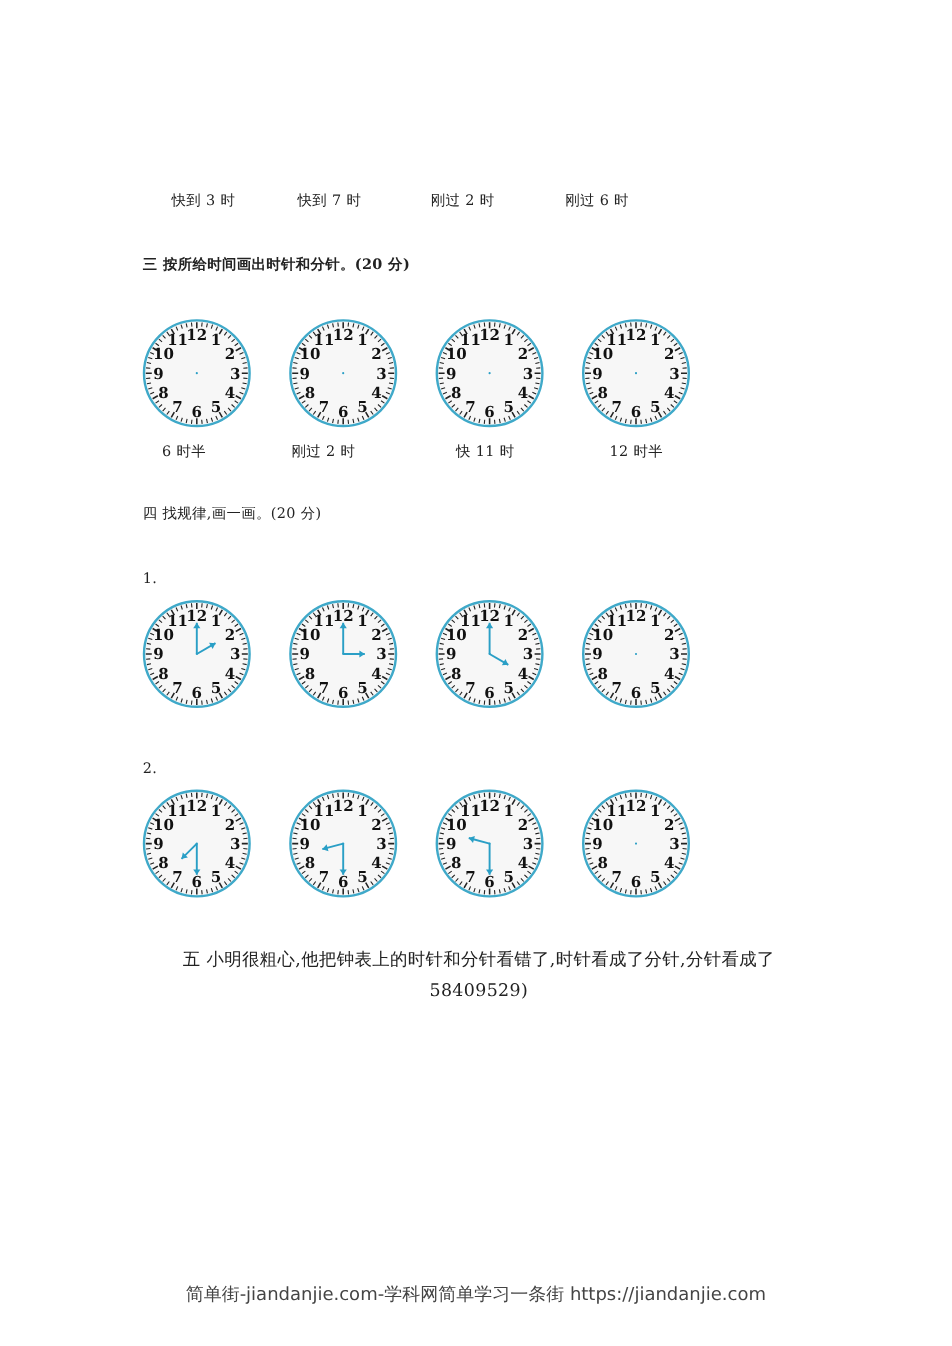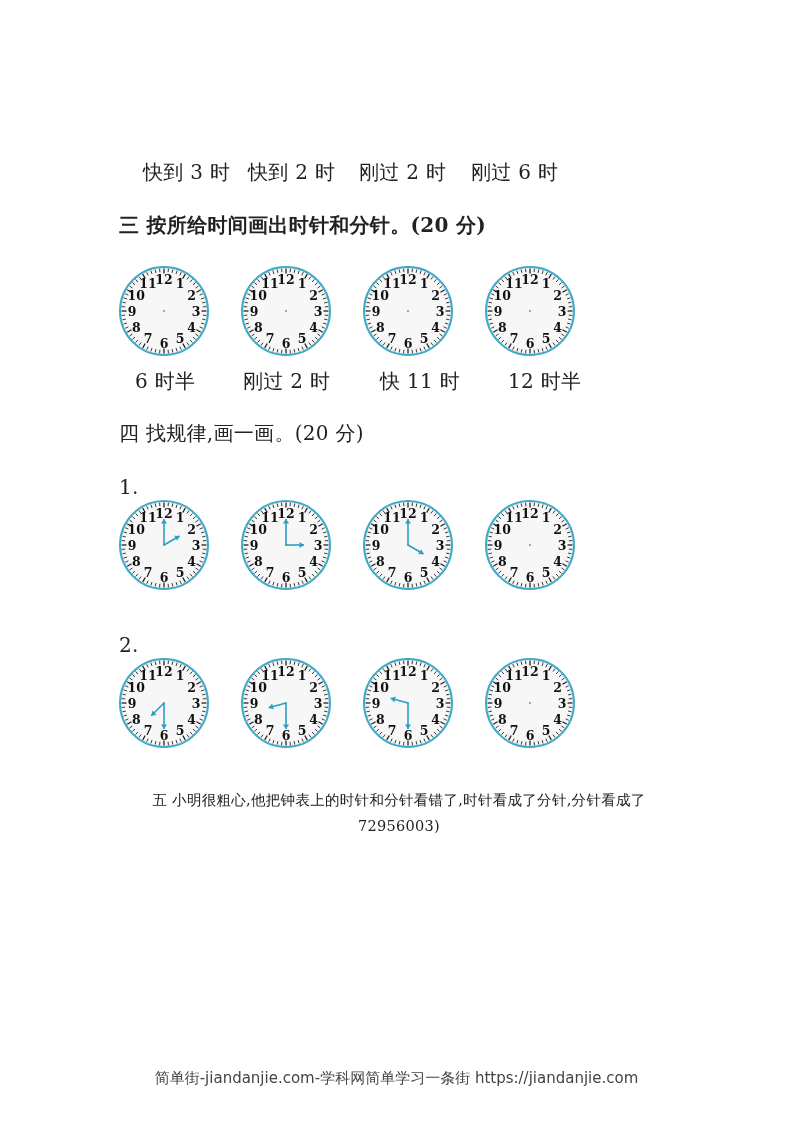--- a/index.html
+++ b/index.html
@@ -1,30 +1,30 @@
 <!DOCTYPE html>
 <html><head>
 <meta charset="utf-8">
 <style>
   html, body { margin: 0; padding: 0; background: #ffffff; }
   body { width: 793px; height: 1122px; position: relative; overflow: hidden;
          font-family: "DejaVu Serif", "Liberation Serif", serif; color: #222; }
   .abs { position: absolute; white-space: nowrap; }
-  .t { font-size: 20px; letter-spacing: 0.3px; }
+  .t { font-size: 12px; letter-spacing: 0.3px; }
   .clock { position: absolute; width: 92px; height: 92px; }
   .clock svg { width: 92px; height: 92px; display: block; }
   .para { position: absolute; left: 119px; width: 560px; font-size: 14.5px; line-height: 26px; letter-spacing: 0.3px; }
   .footer { position: absolute; left: 0; width: 793px; top: 1069px; text-align: center;
             font-family: "DejaVu Sans", "Liberation Sans", sans-serif; font-size: 15px; color: #444; }
 </style>
 </head>
 <body>
 
 <div class="abs t" style="left:143px; top:159px;">快到 3 时</div>
-<div class="abs t" style="left:248px; top:159px;">快到 2 时</div>
+<div class="abs t" style="left:248px; top:159px;">快到 7 时</div>
 <div class="abs t" style="left:359px; top:159px;">刚过 2 时</div>
 <div class="abs t" style="left:471px; top:159px;">刚过 6 时</div>
 
 <div class="abs t" style="left:119px; top:212px;font-weight:bold;">三  按所给时间画出时针和分针。(20 分)</div>
 
 <div class="clock" style="left:118px; top:265px;">
     <svg viewBox="0 0 92 92">
       <circle cx="46" cy="46" r="44" fill="#f7f7f7" stroke="#3fa9c9" stroke-width="2"></circle>
       <line x1="46" y1="3.5" x2="46" y2="8.5" stroke="#222" stroke-width="1.3"></line>
       <line x1="50.442459688875275" y1="3.7328194468483886" x2="50.07661006743849" y2="7.213646080637339" stroke="#222" stroke-width="0.9"></line>
@@ -1014,16 +1014,16 @@
       <text x="14" y="50.50000000000001" text-anchor="middle" font-size="12.5" font-weight="bold" font-family="&quot;DejaVu Serif&quot;, &quot;Liberation Serif&quot;, serif" fill="#111111">9</text>
       <text x="18.287187078897965" y="34.5" text-anchor="middle" font-size="12.5" font-weight="bold" font-family="&quot;DejaVu Serif&quot;, &quot;Liberation Serif&quot;, serif" fill="#111111">10</text>
       <text x="29.999999999999986" y="22.787187078897972" text-anchor="middle" font-size="12.5" font-weight="bold" font-family="&quot;DejaVu Serif&quot;, &quot;Liberation Serif&quot;, serif" fill="#111111">11</text>
       <text x="45.99999999999999" y="18.5" text-anchor="middle" font-size="12.5" font-weight="bold" font-family="&quot;DejaVu Serif&quot;, &quot;Liberation Serif&quot;, serif" fill="#111111">12</text>
       <circle cx="46" cy="46" r="0.9" fill="#2a9fc6"></circle>
     </svg>
   </div>
 
 <div class="para" style="top:787px;text-align:center;">
   <div>五  小明很粗心,他把钟表上的时针和分针看错了,时针看成了分针,分针看成了</div>
-  <div>72956003)</div>
+  <div>58409529)</div>
 </div>
 
 <div class="footer">简单街-jiandanjie.com-学科网简单学习一条街 https://jiandanjie.com</div>
 
 </body></html>

